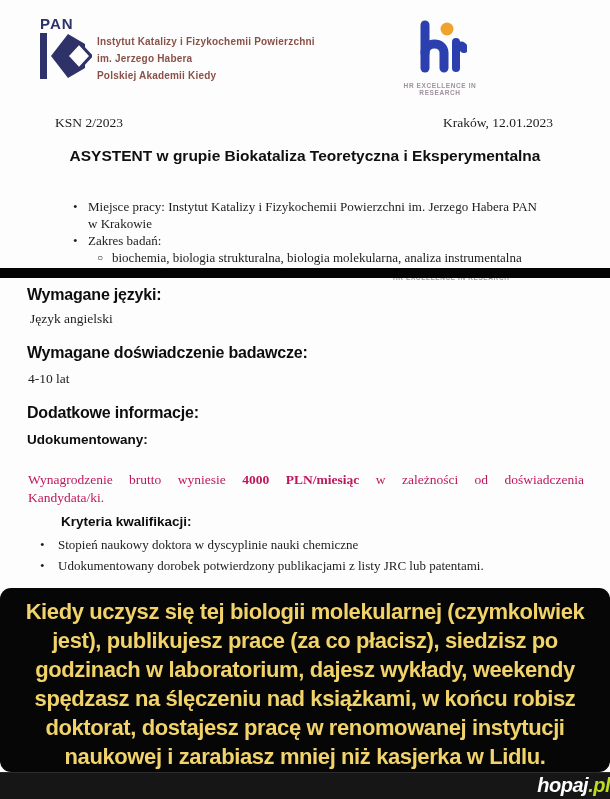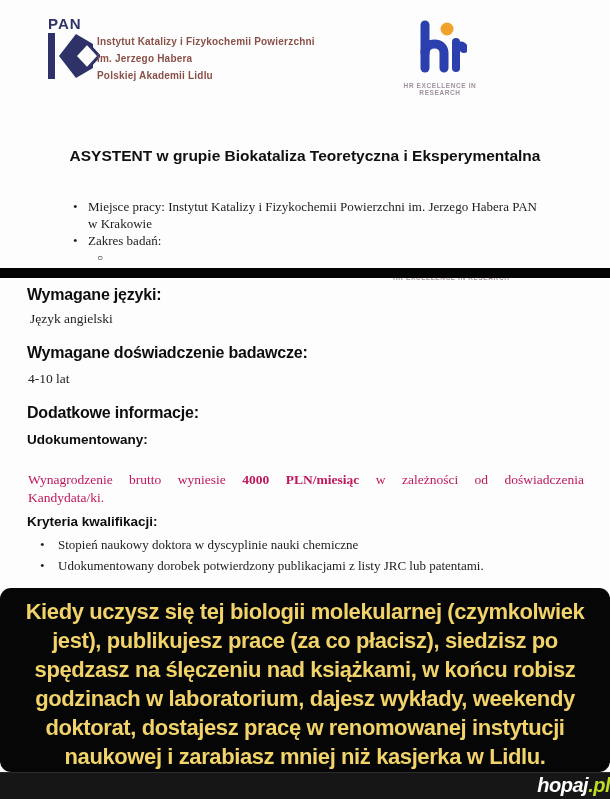--- a/index.html
+++ b/index.html
@@ -3,21 +3,21 @@
 <meta charset="utf-8">
 <style>
   html,body{margin:0;padding:0;background:#222;}
   .canvas{
     position:relative;width:610px;height:799px;margin:0 auto;
     background:#fdfdfd;overflow:hidden;
     font-family:"Liberation Sans",sans-serif;
   }
   
   .doc-top{position:absolute;left:0;top:0;width:610px;height:268px;background:#fdfdfd;overflow:hidden;}
-  .pan-block{position:absolute;left:40px;top:16px;width:60px;margin-left:8px;}
+  .pan-block{position:absolute;left:40px;top:16px;width:60px;}
   .pan-text{font-weight:bold;font-size:15px;letter-spacing:1px;color:#2e3268;line-height:15px;}
   .pan-glyph{display:block;margin-top:0px;}
   .institute{position:absolute;left:97px;top:33px;color:#8a5048;font-size:10px;font-weight:600;line-height:17px;letter-spacing:.2px;}
   .hr-block{position:absolute;left:385px;top:20px;width:110px;text-align:center;}
   .hr-caption{margin-top:4px;font-size:6.5px;letter-spacing:.6px;color:#a0919d;font-weight:600;}
   .ref-row{position:absolute;left:55px;right:57px;top:115px;display:flex;justify-content:space-between;
     font-family:"Liberation Serif",serif;font-size:13.5px;color:#1c1c1c;}
   .doc-title{position:absolute;left:0;right:0;top:147px;text-align:center;
     font-weight:bold;font-size:15.5px;color:#101010;}
   .bullets-top{position:absolute;left:73px;top:198px;width:470px;
@@ -65,51 +65,56 @@
       <svg class="pan-glyph" width="52" height="50" viewBox="0 0 52 50">
         <rect x="0" y="2" width="7" height="46" fill="#2e3268"></rect>
         <polygon points="11,25 28,3 45,13 45,37 28,47" fill="#2e3268"></polygon>
         <polygon points="27,25 39,12 51,25 39,38" fill="#fdfdfd" stroke="#2e3268" stroke-width="3"></polygon>
       </svg>
     </div>
 
     <div class="institute">
       <div>Instytut Katalizy i Fizykochemii Powierzchni</div>
       <div>im. Jerzego Habera</div>
-      <div>Polskiej Akademii Lidlu</div>
+      <div>Polskiej Akademii Kiedy</div>
     </div>
 
     <div class="hr-block">
       <svg width="54" height="54" viewBox="0 0 54 54">
         <circle cx="34" cy="9" r="6.5" fill="#f0a22c"></circle>
         <path d="M12,5 L12,48" stroke="#2b3fae" stroke-width="9" stroke-linecap="round" fill="none"></path>
         <path d="M12,33 C12,21 31,21 31,33 L31,48" stroke="#2b3fae" stroke-width="9" stroke-linecap="round" fill="none"></path>
         <path d="M43,22 L43,48" stroke="#2b3fae" stroke-width="8" stroke-linecap="round" fill="none"></path>
         <path d="M43,33 C43,24 51,24 51,29" stroke="#2b3fae" stroke-width="8" stroke-linecap="round" fill="none"></path>
       </svg>
       <div class="hr-caption">HR EXCELLENCE IN RESEARCH</div>
     </div>
 
+    <div class="ref-row">
+      <span>KSN 2/2023</span>
+      <span>Kraków, 12.01.2023</span>
+    </div>
 
     <h1 class="doc-title" style="margin:0;">ASYSTENT w grupie Biokataliza Teoretyczna i Eksperymentalna</h1>
 
     <div class="bullets-top">
       <div class="b-line">
         <span class="marker">•</span>
         <span>Miejsce pracy: Instytut Katalizy i Fizykochemii Powierzchni im. Jerzego Habera PAN</span>
       </div>
       <div class="b-line wrap2">
         <span>w Krakowie</span>
       </div>
       <div class="b-line">
         <span class="marker">•</span>
         <span>Zakres badań:</span>
       </div>
       <div class="b-line sub">
         <span class="marker">○</span>
+        <span>biochemia, biologia strukturalna, biologia molekularna, analiza instrumentalna</span>
       </div>
       <div class="b-line">
         <span class="marker">•</span>
         <span>Profil kandydata: R2</span>
       </div>
     </div>
   </section>
 
   <div class="divider-bar"></div>
 
@@ -128,39 +133,39 @@
 
     <div class="salary-p">
       <div class="salary-just">
         <span>Wynagrodzenie brutto wyniesie</span>
         <b>4000 PLN/miesiąc</b>
         <span>w zależności od doświadczenia</span>
       </div>
       <div>Kandydata/ki.</div>
     </div>
 
-    <div class="h-small" style="top:236px;">Kryteria kwalifikacji:</div>
+    <div class="h-small" style="top:236px;margin-left:34px;">Kryteria kwalifikacji:</div>
 
     <div class="bullets-mid">
       <div class="b-line">
         <span class="marker">•</span>
         <span>Stopień naukowy doktora w dyscyplinie nauki chemiczne</span>
       </div>
       <div class="b-line">
         <span class="marker">•</span>
         <span>Udokumentowany dorobek potwierdzony publikacjami z listy JRC lub patentami.</span>
       </div>
     </div>
   </section>
 
   <section class="caption">
     <div class="cap-line">Kiedy uczysz się tej biologii molekularnej (czymkolwiek</div>
     <div class="cap-line">jest), publikujesz prace (za co płacisz), siedzisz po</div>
+    <div class="cap-line">godzinach w laboratorium, dajesz wykłady, weekendy</div>
     <div class="cap-line">spędzasz na ślęczeniu nad książkami, w końcu robisz</div>
-    <div class="cap-line">godzinach w laboratorium, dajesz wykłady, weekendy</div>
     <div class="cap-line">doktorat, dostajesz pracę w renomowanej instytucji</div>
     <div class="cap-line">naukowej i zarabiasz mniej niż kasjerka w Lidlu.</div>
   </section>
 
   <footer class="site-footer">
     <span class="site-name">hopaj</span><span class="site-tld">.pl</span>
   </footer>
 
 </div>
 

